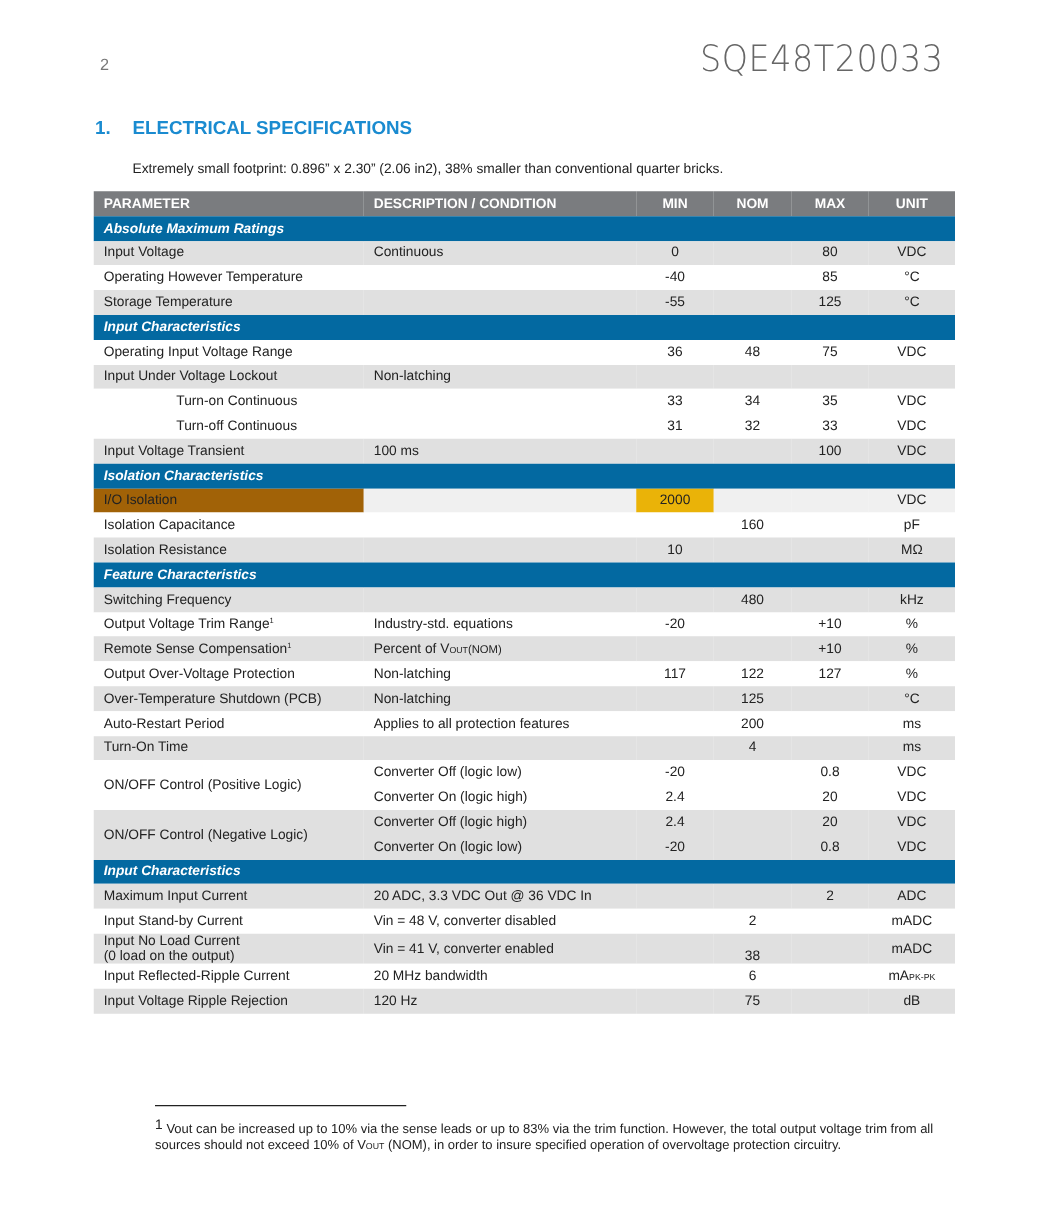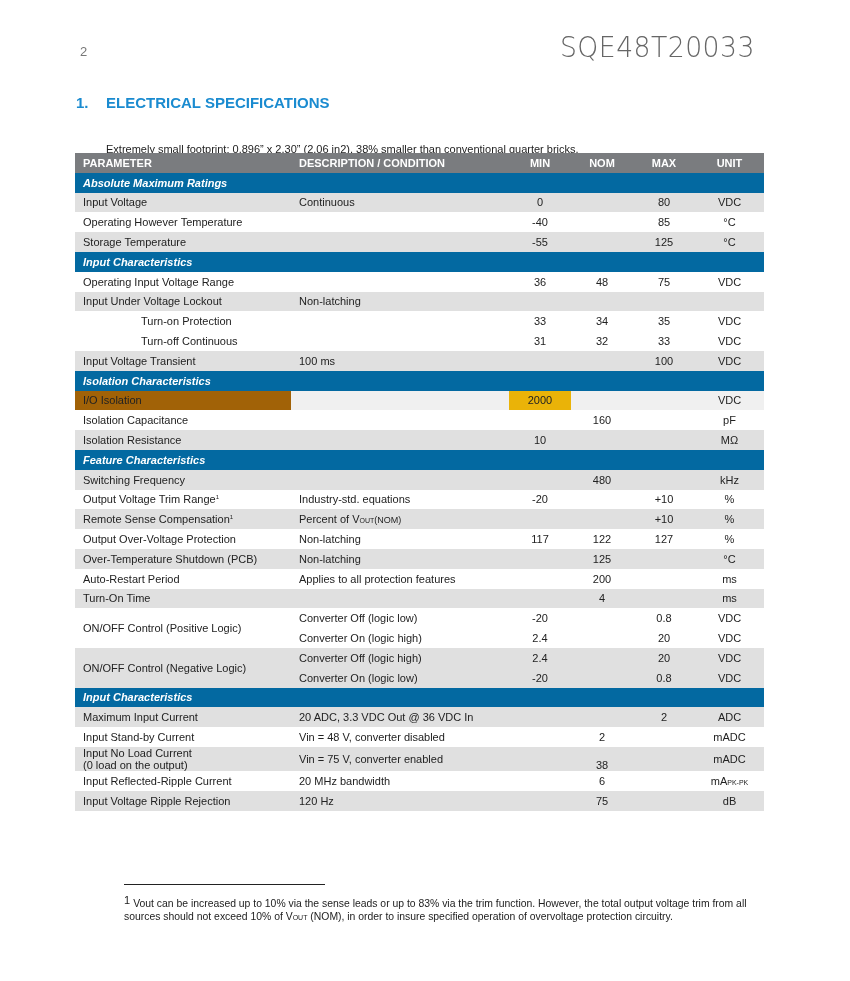--- a/index.html
+++ b/index.html
@@ -1,21 +1,21 @@
 <!DOCTYPE html>
 <html><head>
 <meta charset="utf-8">
 <style>
   html, body { margin:0; padding:0; background:#ffffff; }
   body { width:850px; height:981px; position:relative; font-family:"Liberation Sans", sans-serif; color:#222; overflow:hidden; }
   .page-num { position:absolute; left:80px; top:44px; font-size:13px; color:#777; }
   .doc-title { position:absolute; right:95px; top:30px; font-size:29px; color:#666; font-family:"DejaVu Sans", sans-serif; font-weight:200; letter-spacing:0.5px; transform:scaleX(0.92); transform-origin:right center; }
   .section-heading { position:absolute; left:76px; top:94px; font-size:15px; font-weight:bold; color:#1a8bd0; }
   .section-heading .num { display:inline-block; width:30px; }
-  .intro { position:absolute; left:106px; top:129px; font-size:11px; color:#222;margin-top:14px; }
+  .intro { position:absolute; left:106px; top:129px; font-size:11px; color:#222; }
   table.spec { position:absolute; left:75px; top:153px; width:689px; border-collapse:collapse; font-size:11px; table-layout:fixed; }
   table.spec td, table.spec th { height:19.8px; padding:0 8px; box-sizing:border-box; white-space:nowrap; vertical-align:middle; }
   table.spec col.c-param { width:216px; }
   table.spec col.c-desc { width:218px; }
   table.spec col.c-min { width:62px; }
   table.spec col.c-nom { width:62px; }
   table.spec col.c-max { width:62px; }
   table.spec col.c-unit { width:69px; }
   tr.head th { background:#7a7c7f; color:#fff; font-weight:bold; text-align:left; font-size:11px;margin-left:29px; }
   tr.head th.num { text-align:center; }
@@ -106,21 +106,21 @@
   </tr>
   <tr class="row alt">
     <td>Input Under Voltage Lockout</td>
     <td>Non-latching</td>
     <td class="num"></td>
     <td class="num"></td>
     <td class="num"></td>
     <td class="num"></td>
   </tr>
   <tr class="row plain">
-    <td class="indent">Turn-on Protection</td>
+    <td class="indent">Turn-on Continuous</td>
     <td></td>
     <td class="num">33</td>
     <td class="num">34</td>
     <td class="num">35</td>
     <td class="num">VDC</td>
   </tr>
   <tr class="row plain">
     <td class="indent">Turn-off Continuous</td>
     <td></td>
     <td class="num">31</td>
@@ -273,21 +273,21 @@
   <tr class="row plain">
     <td>Input Stand-by Current</td>
     <td>Vin = 48 V, converter disabled</td>
     <td class="num"></td>
     <td class="num">2</td>
     <td class="num"></td>
     <td class="num">mADC</td>
   </tr>
   <tr class="row alt">
     <td class="twoline" style="height:24px"><span>Input No Load Current</span><br><span>(0 load on the output)</span></td>
-    <td>Vin = 75 V, converter enabled</td>
+    <td>Vin = 41 V, converter enabled</td>
     <td class="num"></td>
     <td class="num nload">38</td>
     <td class="num"></td>
     <td class="num">mADC</td>
   </tr>
   <tr class="row plain">
     <td>Input Reflected-Ripple Current</td>
     <td>20 MHz bandwidth</td>
     <td class="num"></td>
     <td class="num">6</td>

